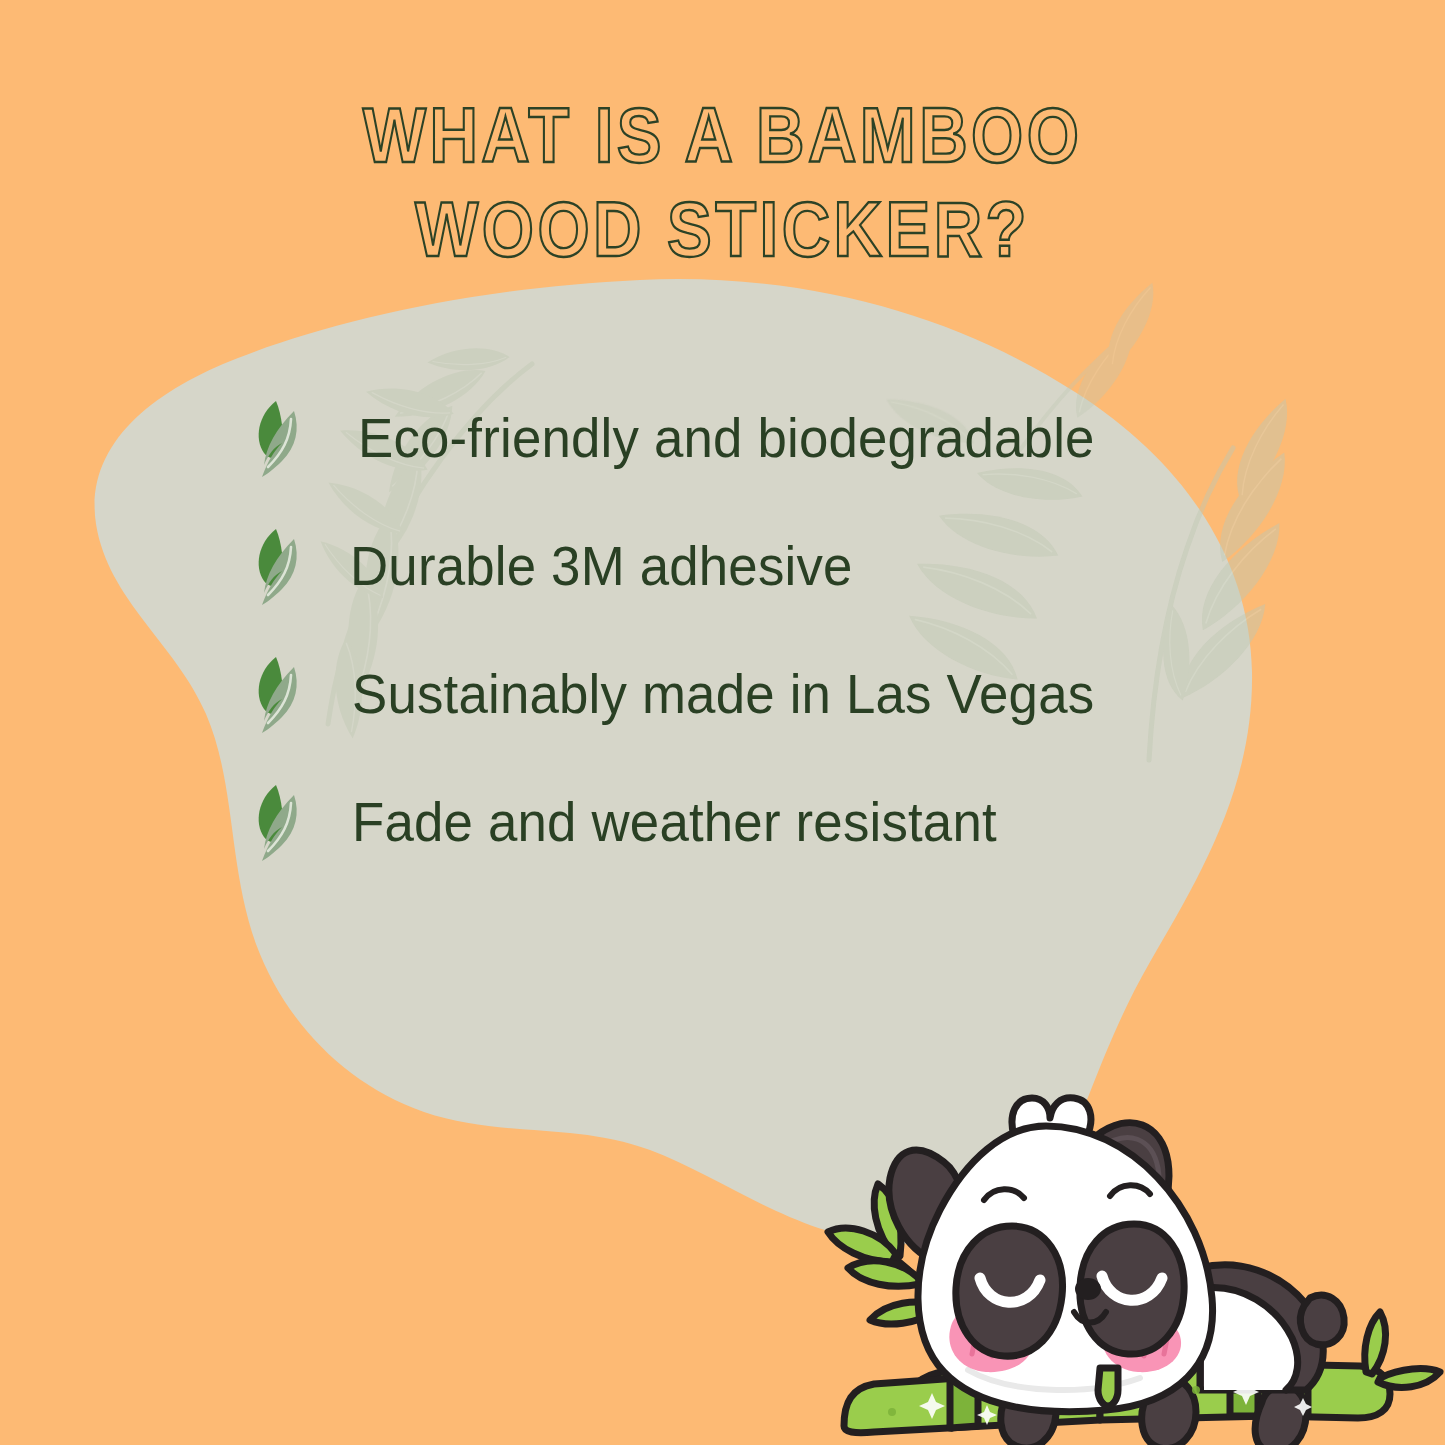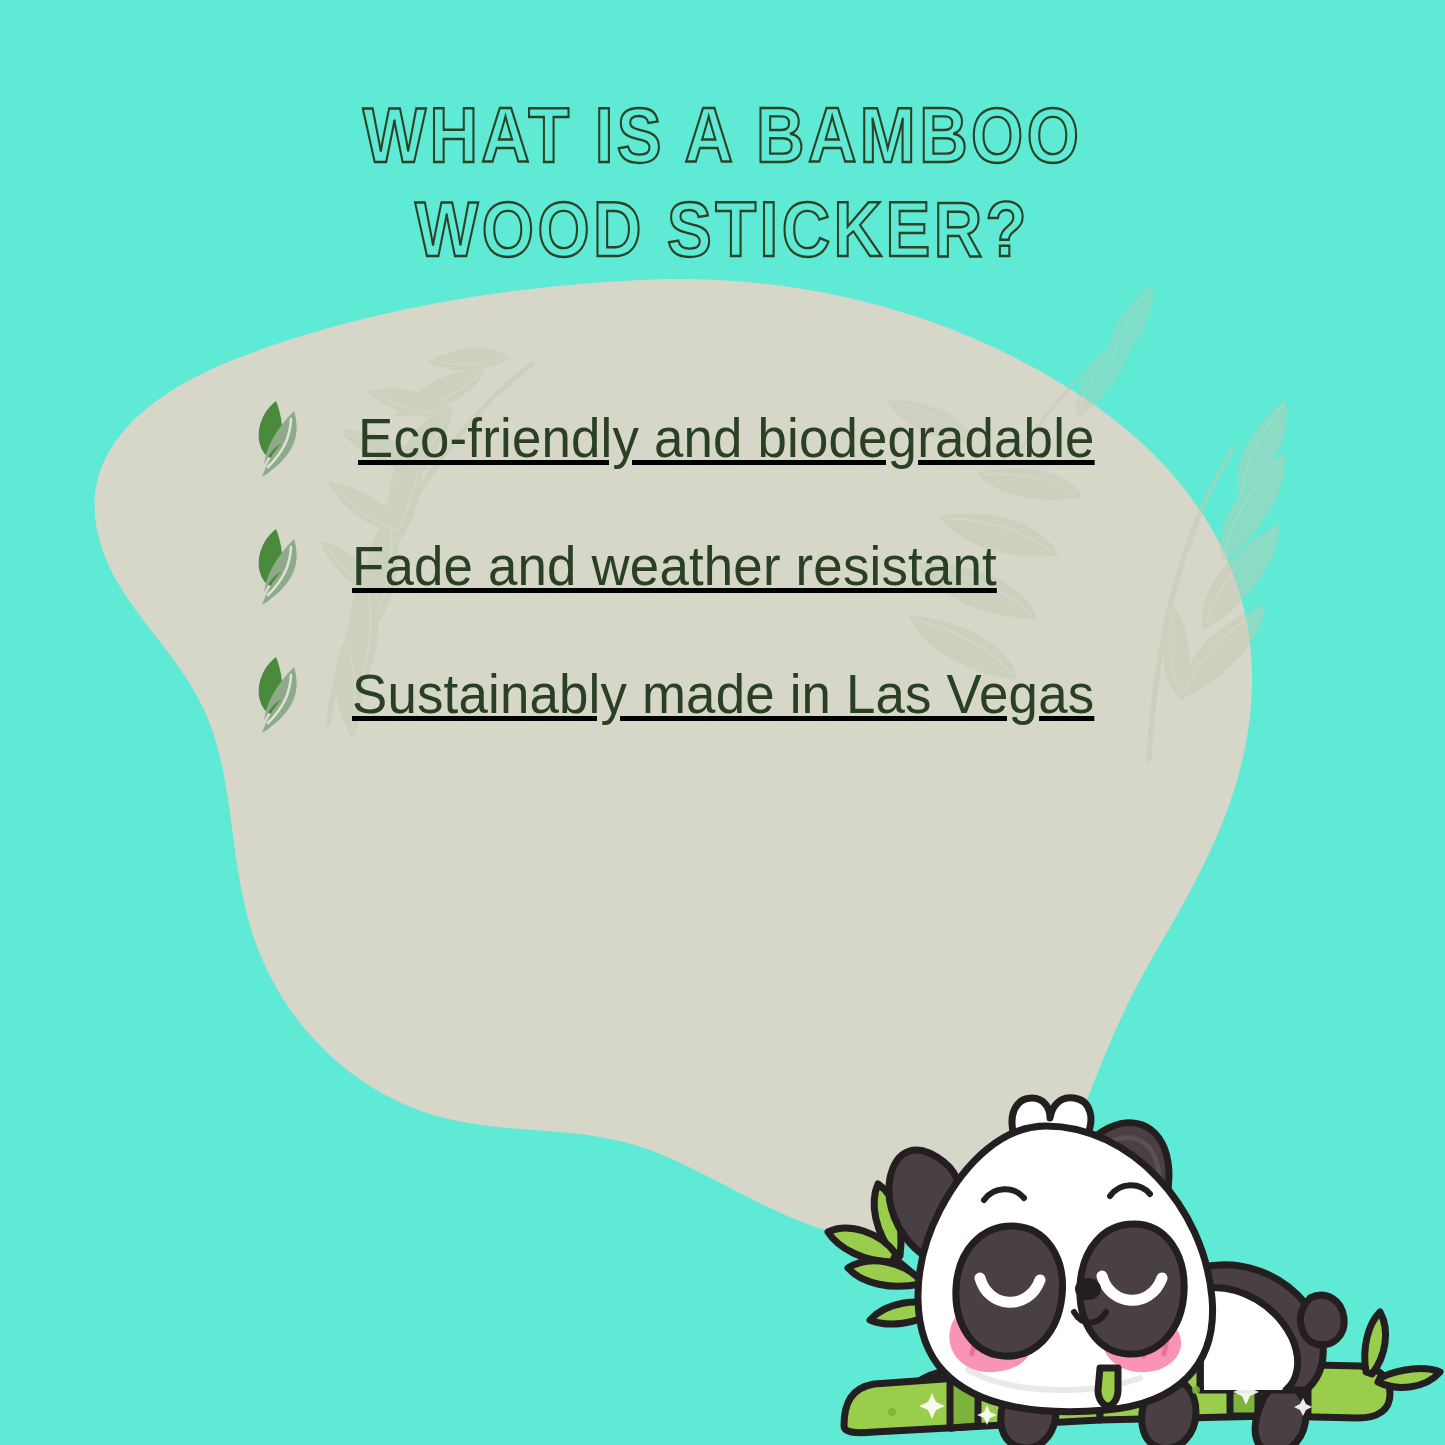--- a/index.html
+++ b/index.html
@@ -4,21 +4,21 @@
 <style>
   * { margin:0; padding:0; box-sizing:border-box; }
   html, body {
     width:1445px; height:1445px;
     overflow:hidden;
     font-family:"Liberation Sans", sans-serif;
   }
   #poster {
     position:relative;
     width:1445px; height:1445px;
-    background:#5eead4;
+    background:#fdba74;
     overflow:hidden;
   }
   
   #bg-art { position:absolute; inset:0; width:1445px; height:1445px; }
 
   
   .title-block {
     position:absolute;
     top:96px; left:0; width:1445px;
     text-align:center;
@@ -42,21 +42,20 @@
   
   .features {
     position:absolute;
     top:374px; left:248px;
     width:1000px;
   }
   .feature-row {
     display:flex;
     align-items:center;
     height:128px;
-    text-decoration:underline;
   }
   .leaf-bullet { width:62px; height:86px; flex:0 0 62px; }
   .feature-label {
     font-family:"Liberation Sans", sans-serif;
     font-size:55px;
     font-weight:400;
     color:#2A4024;
     letter-spacing:0.2px;
     white-space:nowrap;
     transform:scaleX(0.96);
@@ -222,37 +221,45 @@
     <div class="feature-row row-0">
       <svg class="leaf-bullet" viewBox="0 0 62 86">
         <path d="M28,6 C 10,20 6,44 16,58 C 22,66 32,64 34,54 C 36,40 34,20 28,6 Z" fill="#4A8A3C"></path>
         <path d="M46,16 C 52,34 48,52 34,66 C 26,74 18,80 14,82 C 20,66 26,56 34,48 C 26,52 20,60 16,70 C 18,52 28,34 46,16 Z" fill="#8FA98A"></path>
         <path d="M43,24 C 42,44 34,58 20,72" fill="none" stroke="#DCE4D6" stroke-width="2.6" stroke-linecap="round"></path>
       </svg>
       <span class="feature-label">Eco-friendly and biodegradable</span>
     </div>
 
 
+    <div class="feature-row row-2">
+      <svg class="leaf-bullet" viewBox="0 0 62 86">
+        <path d="M28,6 C 10,20 6,44 16,58 C 22,66 32,64 34,54 C 36,40 34,20 28,6 Z" fill="#4A8A3C"></path>
+        <path d="M46,16 C 52,34 48,52 34,66 C 26,74 18,80 14,82 C 20,66 26,56 34,48 C 26,52 20,60 16,70 C 18,52 28,34 46,16 Z" fill="#8FA98A"></path>
+        <path d="M43,24 C 42,44 34,58 20,72" fill="none" stroke="#DCE4D6" stroke-width="2.6" stroke-linecap="round"></path>
+      </svg>
+      <span class="feature-label">Durable 3M adhesive</span>
+    </div>
+
+    <div class="feature-row row-4">
+      <svg class="leaf-bullet" viewBox="0 0 62 86">
+        <path d="M28,6 C 10,20 6,44 16,58 C 22,66 32,64 34,54 C 36,40 34,20 28,6 Z" fill="#4A8A3C"></path>
+        <path d="M46,16 C 52,34 48,52 34,66 C 26,74 18,80 14,82 C 20,66 26,56 34,48 C 26,52 20,60 16,70 C 18,52 28,34 46,16 Z" fill="#8FA98A"></path>
+        <path d="M43,24 C 42,44 34,58 20,72" fill="none" stroke="#DCE4D6" stroke-width="2.6" stroke-linecap="round"></path>
+      </svg>
+      <span class="feature-label">Sustainably made in Las Vegas</span>
+    </div>
 
     <div class="feature-row row-3">
       <svg class="leaf-bullet" viewBox="0 0 62 86">
         <path d="M28,6 C 10,20 6,44 16,58 C 22,66 32,64 34,54 C 36,40 34,20 28,6 Z" fill="#4A8A3C"></path>
         <path d="M46,16 C 52,34 48,52 34,66 C 26,74 18,80 14,82 C 20,66 26,56 34,48 C 26,52 20,60 16,70 C 18,52 28,34 46,16 Z" fill="#8FA98A"></path>
         <path d="M43,24 C 42,44 34,58 20,72" fill="none" stroke="#DCE4D6" stroke-width="2.6" stroke-linecap="round"></path>
       </svg>
       <span class="feature-label">Fade and weather resistant</span>
-    </div>
-
-    <div class="feature-row row-4">
-      <svg class="leaf-bullet" viewBox="0 0 62 86">
-        <path d="M28,6 C 10,20 6,44 16,58 C 22,66 32,64 34,54 C 36,40 34,20 28,6 Z" fill="#4A8A3C"></path>
-        <path d="M46,16 C 52,34 48,52 34,66 C 26,74 18,80 14,82 C 20,66 26,56 34,48 C 26,52 20,60 16,70 C 18,52 28,34 46,16 Z" fill="#8FA98A"></path>
-        <path d="M43,24 C 42,44 34,58 20,72" fill="none" stroke="#DCE4D6" stroke-width="2.6" stroke-linecap="round"></path>
-      </svg>
-      <span class="feature-label">Sustainably made in Las Vegas</span>
     </div>
 
   </div>
 
   <svg id="panda-art" viewBox="0 0 645 373" xmlns="http://www.w3.org/2000/svg">
     <g stroke="#231F20" stroke-width="7" stroke-linecap="round" stroke-linejoin="round">
 
       <g>
         <path d="M150,252 C 138,228 120,206 100,190" fill="none" stroke-width="6"></path>
         <path d="M96,186 C 74,160 70,130 78,112 C 96,124 104,152 100,184 Z" fill="#9ACD4C"></path>

